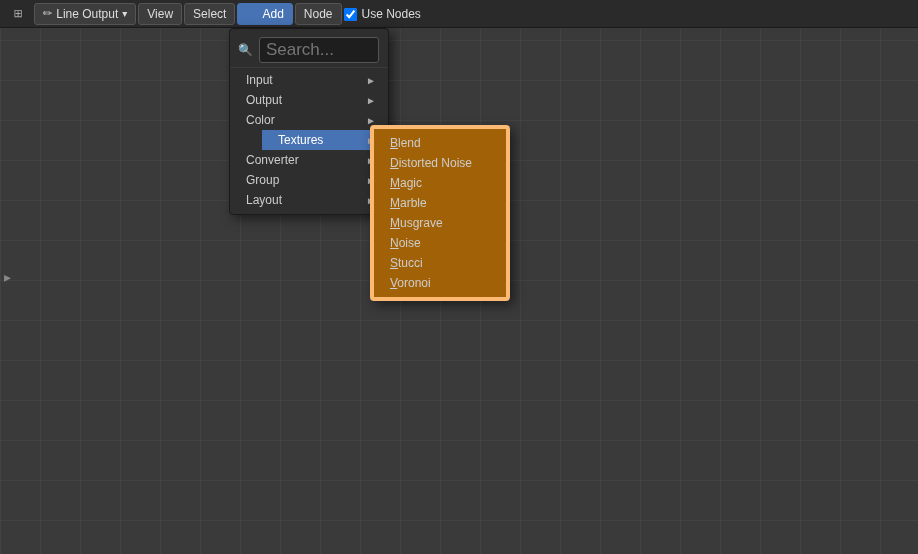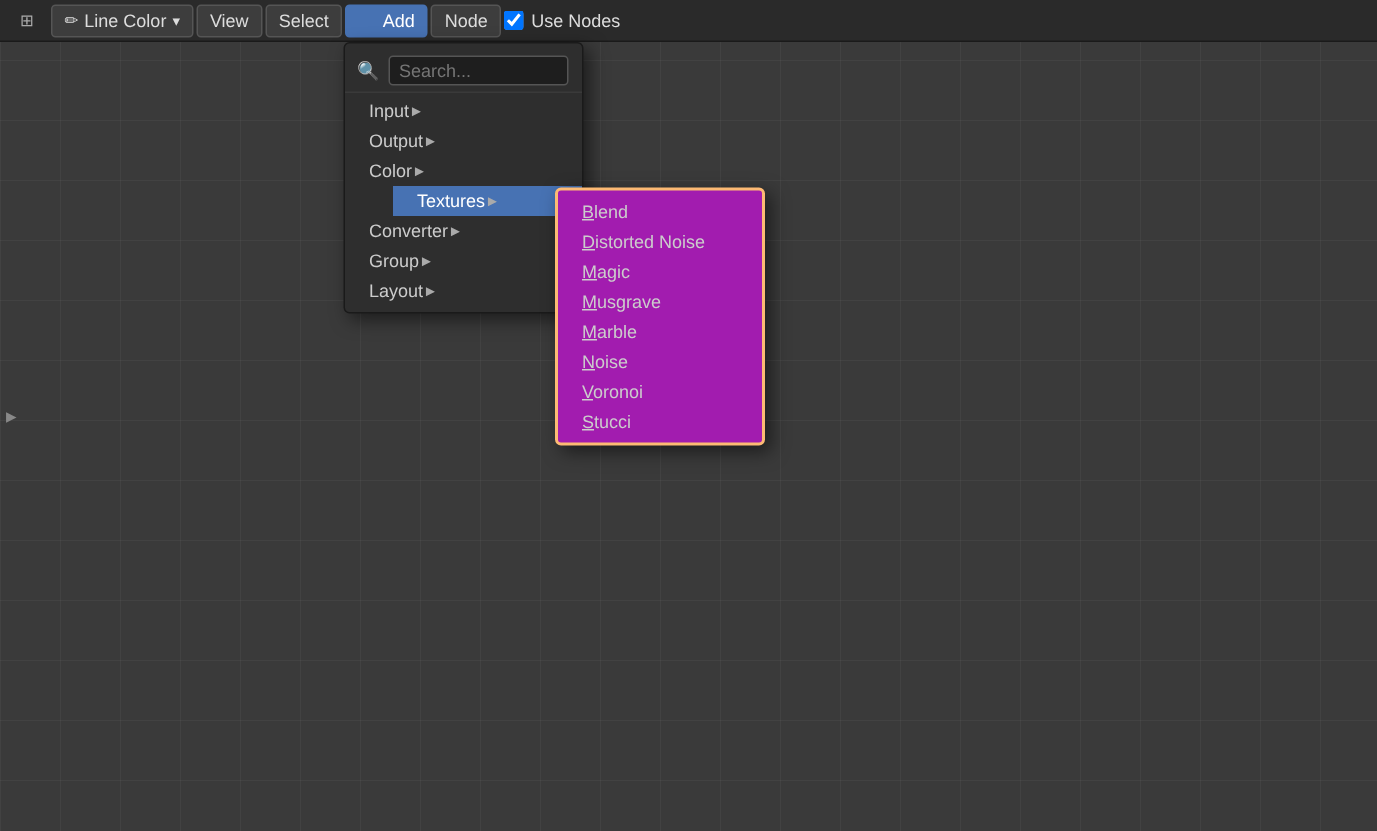--- a/index.html
+++ b/index.html
@@ -68,21 +68,21 @@
 
     .toolbar-btn.active {
       background: #4772b3;
       border-color: #4772b3;
       color: #fff;
       padding-left: 24px;
     }
 
     .toolbar-checkbox {
       display: flex;
-      align-items: center;
+      align-items: flex-end;
       gap: 5px;
       color: #ddd;
       font-size: 12px;
       cursor: pointer;
     }
     .toolbar-checkbox input { cursor: pointer; }
 
     
     .left-arrow {
       position: absolute;
@@ -120,56 +120,57 @@
       align-items: center;
       gap: 6px;
       border-bottom: 1px solid #3a3a3a;
       margin-bottom: 2px;
     }
     .search-bar input {
       background: #1e1e1e;
       border: 1px solid #555;
       border-radius: 3px;
       color: #ddd;
-      font-size: 12px;
+      font-size: 17px;
       padding: 2px 6px;
       width: 120px;
       outline: none;
     }
     .search-icon-char {
       color: #aaa;
       font-size: 12px;
     }
 
     .menu-item {
       padding: 3px 12px 3px 16px;
       cursor: pointer;
       display: flex;
       align-items: center;
+      justify-content: space-between;
       color: #ccc;
       font-size: 12px;
       white-space: nowrap;
     }
     .menu-item.selected {
       background: #4772b3;
       color: #fff;
       margin-left: 32px;
     }
 
     .menu-arrow {
       font-size: 10px;
       color: #aaa;
     }
 
     .submenu-level2 {
       position: absolute;
       top: 96px; 
       left: 300px;
-      background: #a21caf;
-      border: 2px solid #fdba74;
+      background: #a16207;
+      border: 4px solid #fdba74;
       border-radius: 4px;
       padding: 4px 0;
       min-width: 140px;
       box-shadow: 4px 4px 12px rgba(0,0,0,0.5);
     }
 
     .menu-item-plain {
       padding: 3px 16px;
       cursor: pointer;
       color: #ccc;
@@ -184,21 +185,21 @@
   </style>
 </head>
 <body>
 
 <div class="grid-bg"></div>
 
 <div class="toolbar">
   <div class="toolbar-icon">⊞</div>
   <div class="toolbar-btn">
     <span style="font-size:11px;">✏</span>
-    <span>Line Color</span>
+    <span>Line Output</span>
     <span style="font-size:10px;">▾</span>
   </div>
   <div class="toolbar-btn">
     <span>View</span>
   </div>
   <div class="toolbar-btn">
     <span>Select</span>
   </div>
   <div class="toolbar-btn active">
     <span>Add</span>
@@ -259,30 +260,30 @@
       <div class="menu-item-plain">
         <span class="ul-char">B</span><span>lend</span>
       </div>
       <div class="menu-item-plain">
         <span class="ul-char">D</span><span>istorted Noise</span>
       </div>
       <div class="menu-item-plain">
         <span class="ul-char">M</span><span>agic</span>
       </div>
       <div class="menu-item-plain">
+        <span class="ul-char">M</span><span>arble</span>
+      </div>
+      <div class="menu-item-plain">
         <span class="ul-char">M</span><span>usgrave</span>
       </div>
       <div class="menu-item-plain">
-        <span class="ul-char">M</span><span>arble</span>
-      </div>
-      <div class="menu-item-plain">
         <span class="ul-char">N</span><span>oise</span>
       </div>
       <div class="menu-item-plain">
+        <span class="ul-char">S</span><span>tucci</span>
+      </div>
+      <div class="menu-item-plain">
         <span class="ul-char">V</span><span>oronoi</span>
       </div>
-      <div class="menu-item-plain">
-        <span class="ul-char">S</span><span>tucci</span>
-      </div>
     </div>
   </div>
 
 </div>
 
 </body></html>

